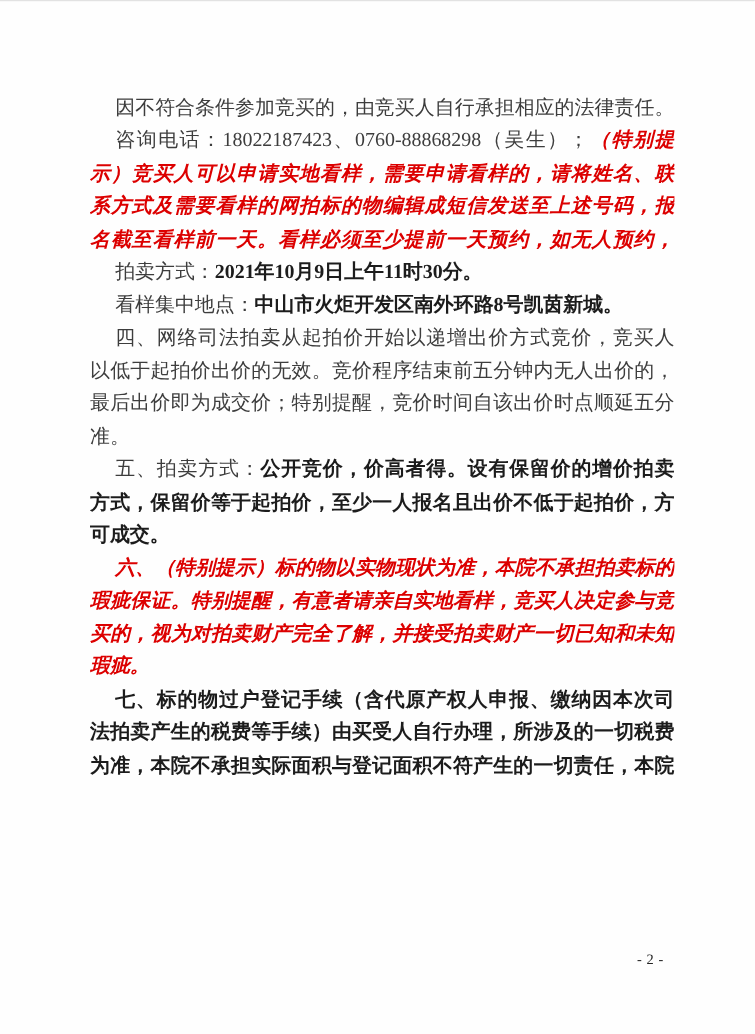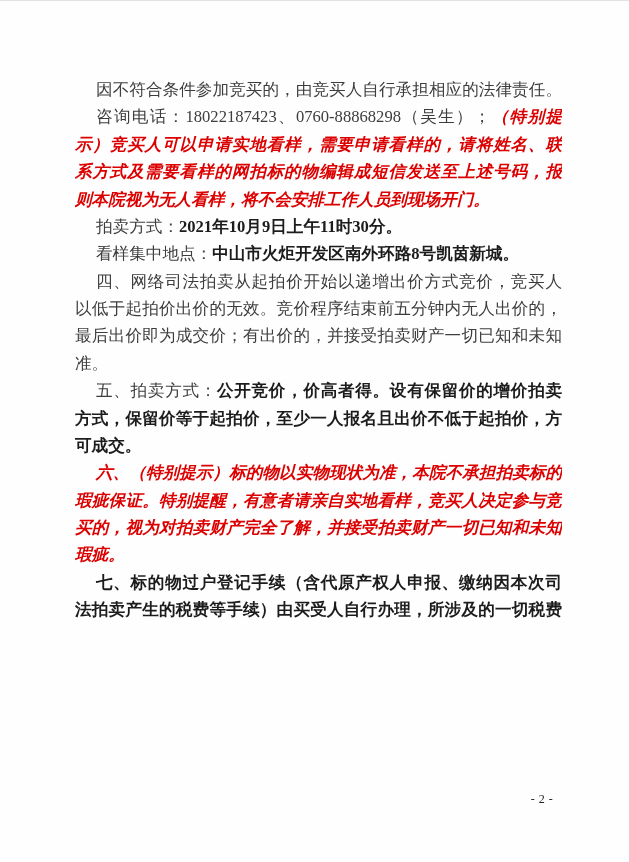--- a/index.html
+++ b/index.html
@@ -69,31 +69,32 @@
 </head>
 <body>
 
 <div class="scan-edge"></div>
 
 <div class="doc-body">
     <div class="line indent fill"><span class="regular">因不符合条件参加竞买的，由竞买人自行承担相应的法律责任。</span></div>
     <div class="line indent fill"><span class="regular">咨询电话：18022187423、0760-88868298（吴生）；</span><span class="redbold">（特别提</span></div>
     <div class="line fill"><span class="redbold">示）竞买人可以申请实地看样，需要申请看样的，请将姓名、联</span></div>
     <div class="line fill"><span class="redbold">系方式及需要看样的网拍标的物编辑成短信发送至上述号码，报</span></div>
-    <div class="line"><span class="redbold">则本院视为无人看样，将不会安排工作人员到现场开门。</span></div>
+    <div class="line fill"><span class="redbold">名截至看样前一天。看样必须至少提前一天预约，如无人预约，</span></div>
     <div class="line indent"><span class="regular">拍卖方式：</span><span class="bold">2021年10月9日上午11时30分。</span></div>
     <div class="line indent"><span class="regular">看样集中地点：</span><span class="bold">中山市火炬开发区南外环路8号凯茵新城。</span></div>
     <div class="line indent fill"><span class="regular">四、网络司法拍卖从起拍价开始以递增出价方式竞价，竞买人</span></div>
     <div class="line fill"><span class="regular">以低于起拍价出价的无效。竞价程序结束前五分钟内无人出价的，</span></div>
-    <div class="line fill"><span class="regular">最后出价即为成交价；有出价的，并接受拍卖财产一切已知和未知</span></div>
+    <div class="line fill"><span class="regular">最后出价即为成交价；特别提醒，竞价时间自该出价时点顺延五分</span></div>
     <div class="line"><span class="regular">准。</span></div>
     <div class="line indent fill"><span class="regular">五、拍卖方式：</span><span class="bold">公开竞价，价高者得。设有保留价的增价拍卖</span></div>
     <div class="line fill"><span class="bold">方式，保留价等于起拍价，至少一人报名且出价不低于起拍价，方</span></div>
     <div class="line"><span class="bold">可成交。</span></div>
     <div class="line indent fill"><span class="redbold">六、（特别提示）标的物以实物现状为准，本院不承担拍卖标的</span></div>
     <div class="line fill"><span class="redbold">瑕疵保证。特别提醒，有意者请亲自实地看样，竞买人决定参与竞</span></div>
     <div class="line fill"><span class="redbold">买的，视为对拍卖财产完全了解，并接受拍卖财产一切已知和未知</span></div>
     <div class="line"><span class="redbold">瑕疵。</span></div>
     <div class="line indent fill"><span class="bold">七、标的物过户登记手续（含代原产权人申报、缴纳因本次司</span></div>
     <div class="line fill"><span class="bold">法拍卖产生的税费等手续）由买受人自行办理，所涉及的一切税费</span></div>
+    <div class="line fill"><span class="bold">为准，本院不承担实际面积与登记面积不符产生的一切责任，本院</span></div>
   </div>
 
 <div class="page-number">- 2 -</div>
 
 </body></html>

